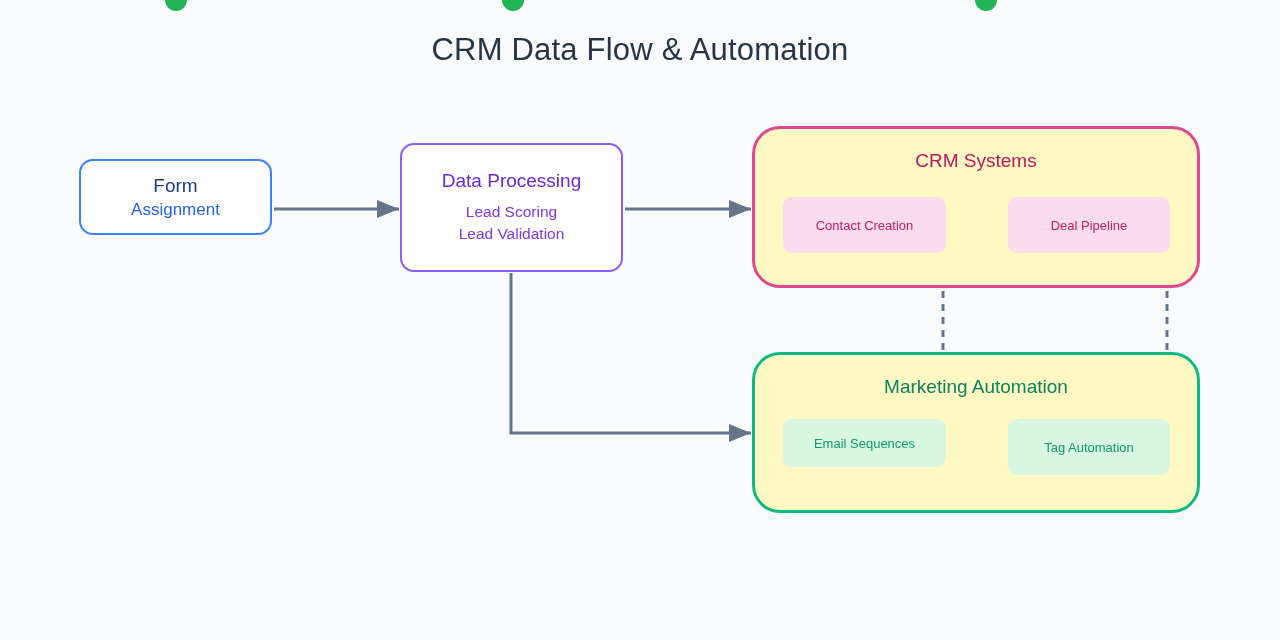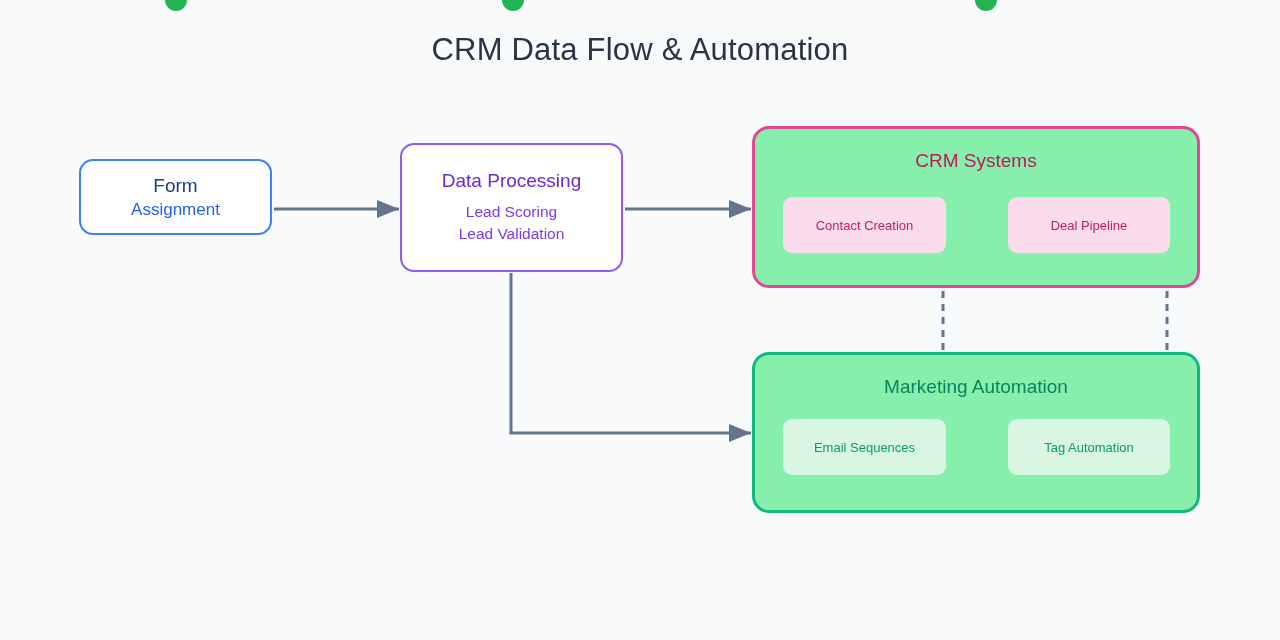--- a/index.html
+++ b/index.html
@@ -75,23 +75,23 @@
     left: 400px; top: 143px;
     width: 223px; height: 129px;
     border: 2px solid #8b5cf6;
     border-radius: 14px;
   }
   .processing-title { font-size: 19px; color: #6d28d9; margin-bottom: 9px; }
   .processing-line { font-size: 15.5px; color: #7c3aed; line-height: 1.45; }
 
   .container-node {
     position: absolute;
-    background: #86efac;
+    background: #fef9c3;
     box-sizing: border-box;
-    border-radius: 17px;
+    border-radius: 28px;
   }
   .container-node .container-title {
     text-align: center;
     font-size: 19px;
     margin-top: 21px;
   }
   .chip {
     position: absolute;
     box-sizing: border-box;
     border-radius: 9px;
@@ -111,21 +111,21 @@
   .crm .chip.c1 { left: 28px; top: 68px; width: 163px; height: 56px; }
   .crm .chip.c2 { left: 253px; top: 68px; width: 162px; height: 56px; }
 
   .container-node.marketing {
     left: 752px; top: 352px;
     width: 448px; height: 161px;
     border: 3px solid #10b981;
   }
   .marketing .container-title { color: #0b8160; }
   .marketing .chip { background: #d9f6e3; color: #0f9a6a; }
-  .marketing .chip.c1 { left: 28px; top: 64px; width: 163px; height: 56px; }
+  .marketing .chip.c1 { left: 28px; top: 64px; width: 163px; height: 48px; }
   .marketing .chip.c2 { left: 253px; top: 64px; width: 162px; height: 56px; }
 </style>
 </head>
 <body>
 
 <div id="canvas">
 
   <div class="dot d1"></div>
   <div class="dot d2"></div>
   <div class="dot d3"></div>

